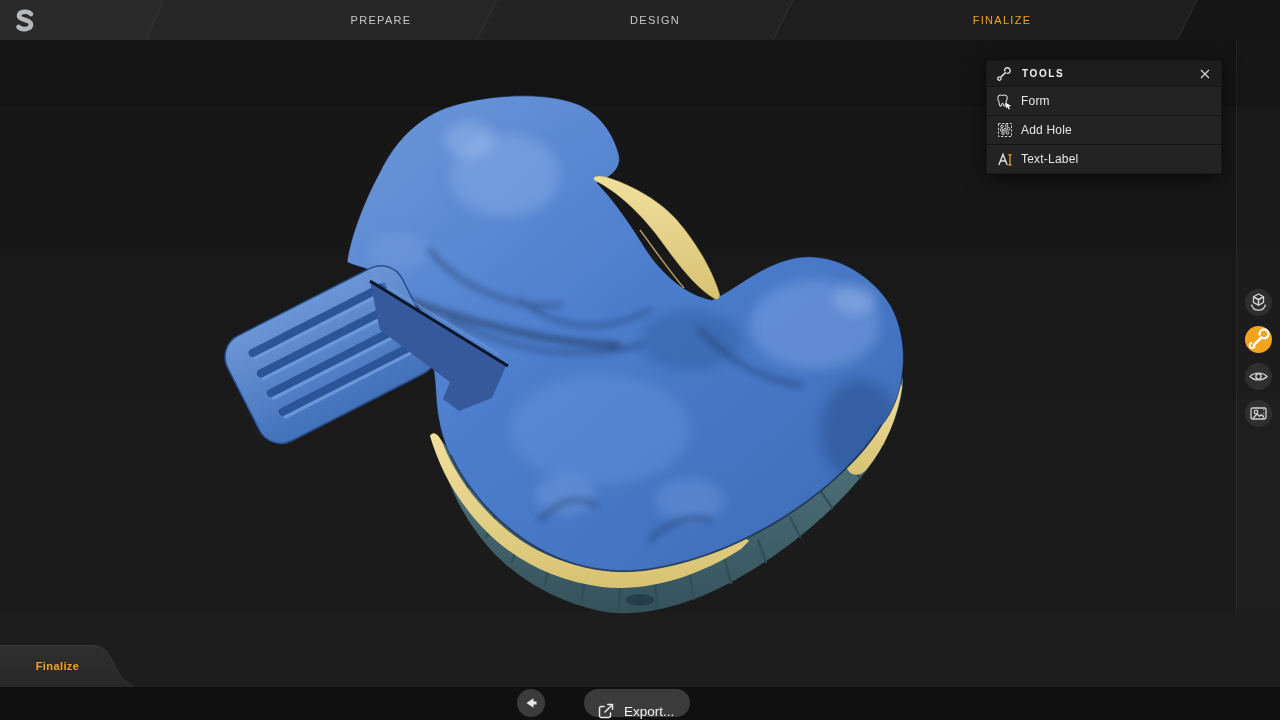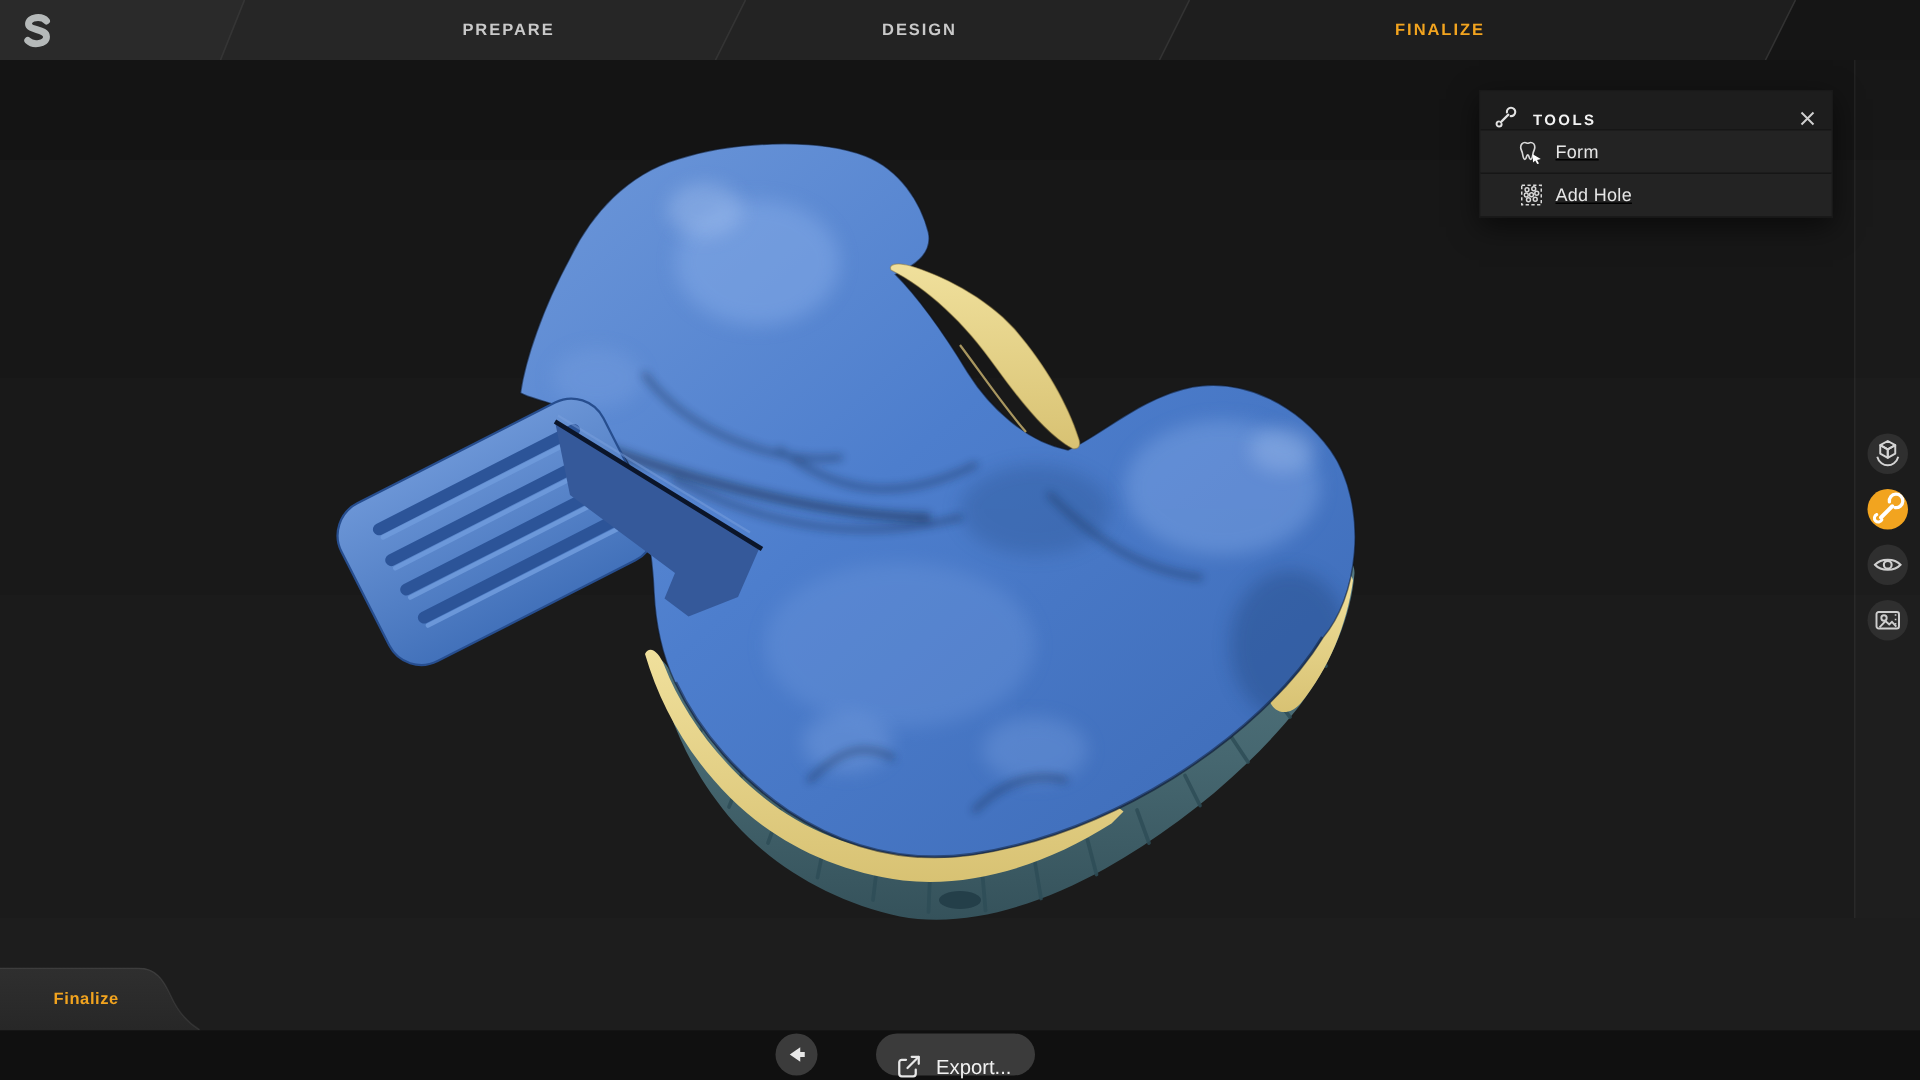--- a/index.html
+++ b/index.html
@@ -2,22 +2,22 @@
 <html><head>
 <meta charset="utf-8">
 <style>
   html,body{margin:0;padding:0;background:#000;}
   *{box-sizing:border-box;font-family:"Liberation Sans",sans-serif;}
   #stage{position:relative;width:1280px;height:720px;overflow:hidden;background:#141414;}
 
   
   .topbar{position:absolute;left:0;top:0;width:1280px;height:40px;z-index:40;}
   .topbar svg{position:absolute;inset:0;}
-  .step{position:absolute;top:0;height:40px;line-height:40px;font-size:11px;font-weight:700;
-        letter-spacing:1.3px;color:#c9c9c9;transform:translateX(-50%);cursor:default;}
+  .step{position:absolute;top:0;height:40px;line-height:40px;font-size:11px;font-weight:400;
+        letter-spacing:1.3px;color:#c9c9c9;transform:translateX(-50%);cursor:default;margin-left:42px;}
   .step.active{color:#F2A41F;}
   .app-title{position:absolute;right:14px;top:0;height:40px;line-height:40px;font-size:17px;
              color:#F2A63C;font-weight:500;letter-spacing:.3px;}
   .app-title sup{font-size:9px;vertical-align:super;}
 
   
   .canvas{position:absolute;left:0;top:40px;width:1280px;height:647px;
     background:linear-gradient(180deg,#141414 0,#141414 67px,#171717 67px,#171717 212px,
       #191919 212px,#191919 357px,#1b1b1b 357px,#1b1b1b 572px,#1d1d1d 572px,#1d1d1d 100%);}
   .model-svg{position:absolute;left:0;top:40px;z-index:5;}
@@ -25,25 +25,25 @@
     background:rgba(255,255,255,0.015);border-left:1px solid rgba(255,255,255,0.05);z-index:6;}
 
   
   .rail-btn{position:absolute;left:1245px;width:27px;height:27px;border-radius:50%;
     background:#2f2f2f;display:flex;align-items:center;justify-content:center;z-index:30;cursor:pointer;}
   .rail-btn.active{background:#F2A41F;}
 
   
   .tools-panel{position:absolute;left:986px;top:60px;width:236px;z-index:35;
     background:#222;border:1px solid #191919;box-shadow:0 6px 18px rgba(0,0,0,.55);}
-  .tp-header{height:25px;background:#1d1d1d;display:flex;align-items:flex-end;padding:0 9px;}
+  .tp-header{height:25px;background:#1d1d1d;display:flex;align-items:center;padding:0 9px;}
   .tp-title{flex:1;font-size:10px;font-weight:700;letter-spacing:1.6px;color:#f2f2f2;margin-left:10px;}
   .tp-close{width:14px;height:14px;display:flex;align-items:center;justify-content:center;cursor:pointer;}
-  .tp-row{height:29px;display:flex;align-items:center;padding:0 25px;border-top:1px solid #161616;
-    background:#232323;cursor:pointer;text-decoration:underline;}
+  .tp-row{height:29px;display:flex;align-items:center;padding:0 9px;border-top:1px solid #161616;
+    background:#232323;cursor:pointer;}
   .tp-row .ticon{width:17px;display:flex;justify-content:center;}
   .tp-label{font-size:12px;color:#e6e6e6;margin-left:8px;letter-spacing:.2px;}
 
   
   .stage-tab{position:absolute;left:0;top:645px;width:140px;height:42px;z-index:20;cursor:pointer;}
   .stage-tab .lbl{position:absolute;left:0;top:0;width:115px;height:42px;line-height:42px;
       text-align:center;font-size:11px;font-weight:700;color:#F2A41F;letter-spacing:.4px;}
   .bottom-bar{position:absolute;left:0;top:687px;width:1280px;height:33px;background:#101010;z-index:25;}
   .back-btn{position:absolute;left:517px;top:689px;width:28px;height:28px;border-radius:50%;
       background:#3b3b3b;display:flex;align-items:center;justify-content:center;z-index:26;cursor:pointer;}
@@ -273,20 +273,36 @@
             <circle cx="8" cy="7.8" r="1.3"></circle>
               <circle cx="6" cy="11.2" r="1.3"></circle>
             <circle cx="10.5" cy="10.8" r="1.3"></circle>
           </g>
         </svg>
       </span>
       <span class="tp-label">Add Hole</span>
     </div>
 
 
+    <div class="tp-row">
+      <span class="ticon">
+        <svg width="16" height="17" viewBox="0 0 16 17">
+          <g fill="none" stroke="#e0e0e0" stroke-width="1.4" stroke-linecap="round">
+            <path d="M2,13.5 L6,3.5 L10,13.5"></path>
+              <path d="M3.6,10 L8.4,10"></path>
+          </g>
+          <g fill="none" stroke="#F2A41F" stroke-width="1.2" stroke-linecap="round">
+            <path d="M13,3.8 V13.8"></path>
+              <path d="M11.8,3.8 H14.2"></path>
+              <path d="M11.8,13.8 H14.2"></path>
+          </g>
+        </svg>
+      </span>
+      <span class="tp-label">Text-Label</span>
+    </div>
   </div>
 
   <div class="stage-tab">
     <svg width="140" height="42" viewBox="0 0 140 42">
       <defs>
           <linearGradient id="gTab" x1="0" y1="0" x2="0" y2="1">
         <stop offset="0" stop-color="#2f2f2f"></stop>
             <stop offset="1" stop-color="#272727"></stop>
       </linearGradient>
         </defs>

